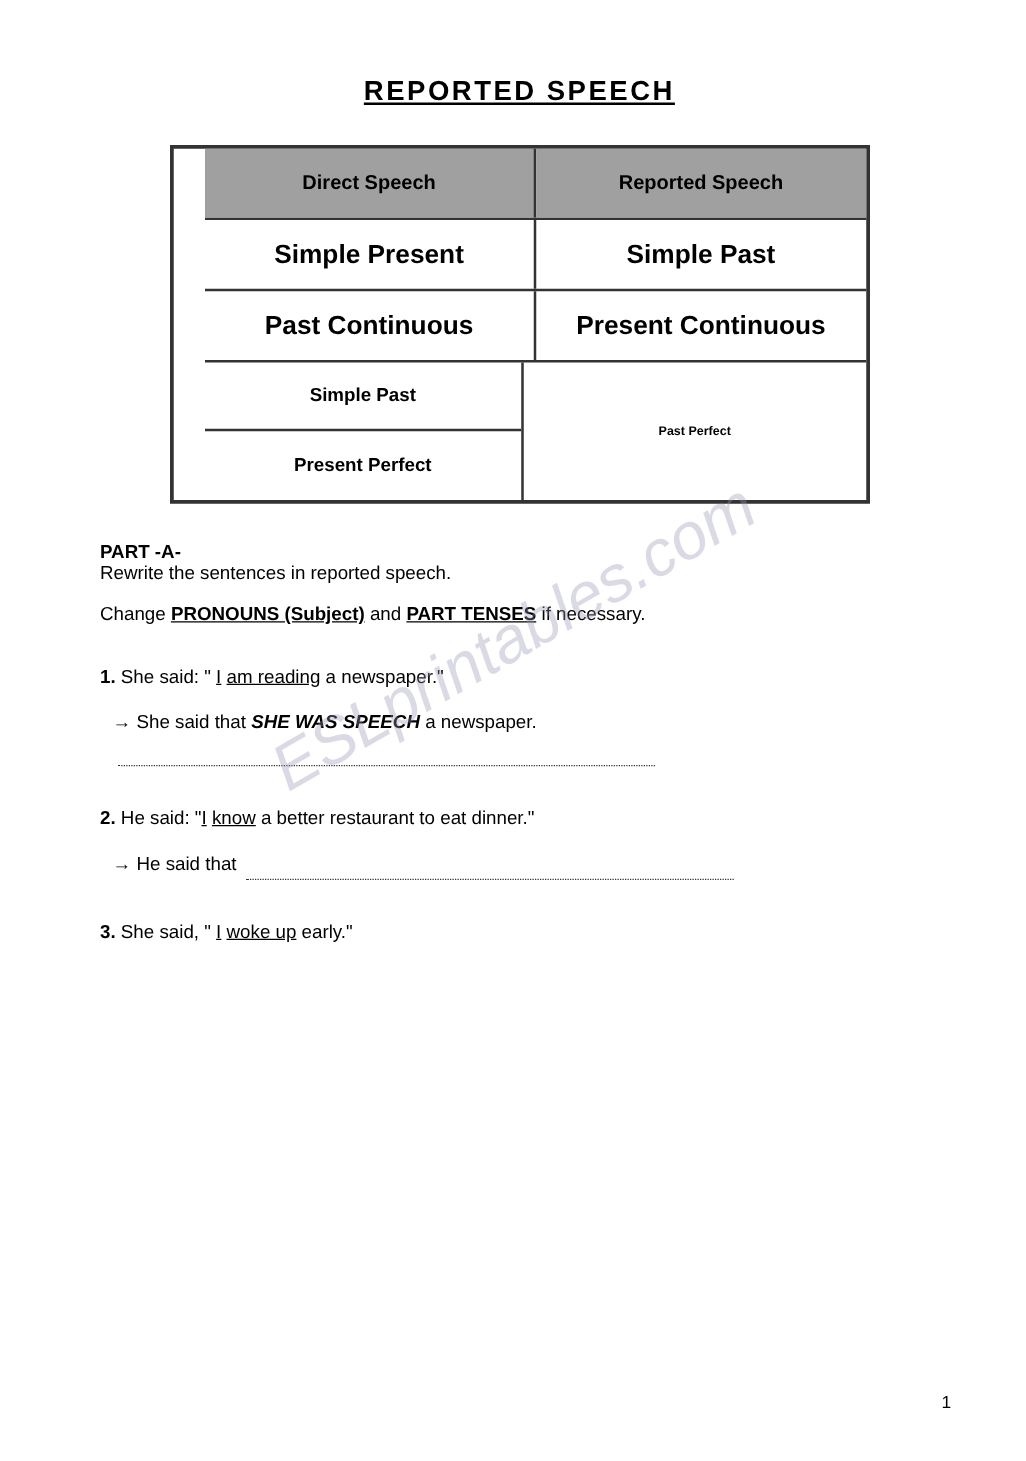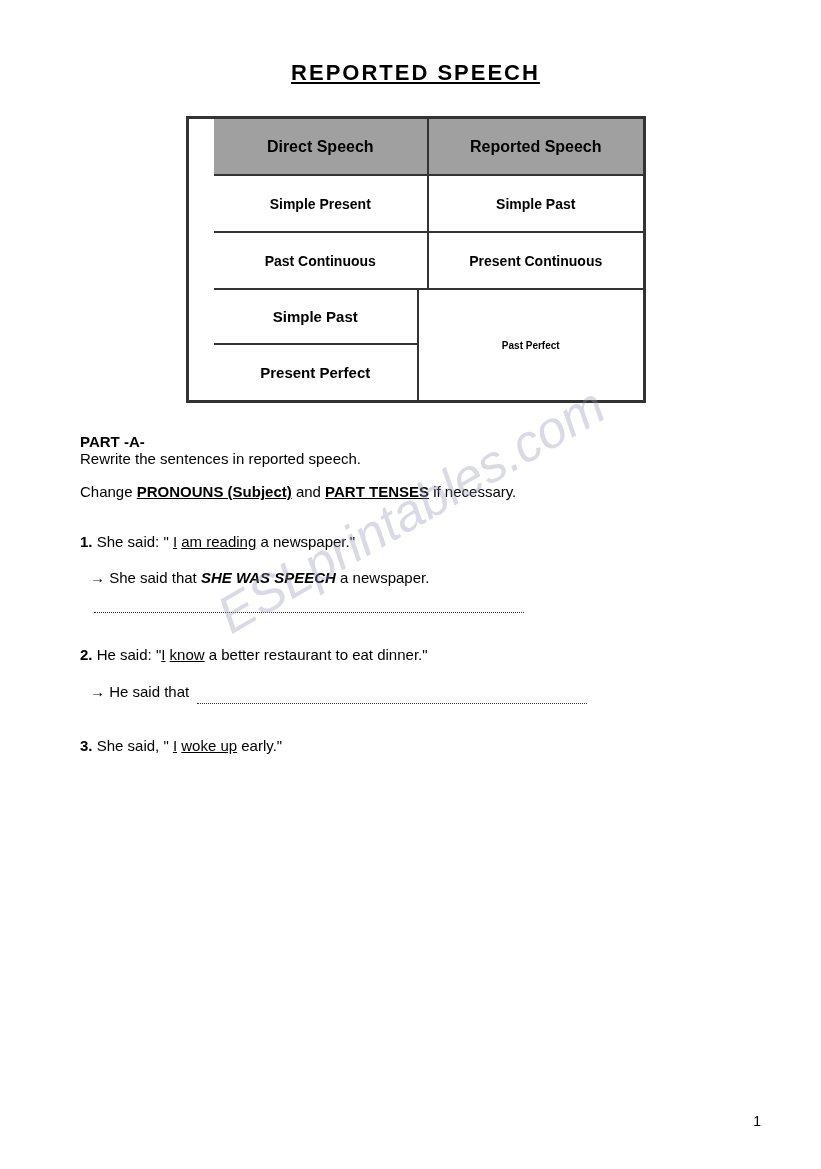--- a/index.html
+++ b/index.html
@@ -22,40 +22,40 @@
       font-size: 22px;
       font-weight: bold;
       text-decoration: underline;
       letter-spacing: 2px;
       margin-bottom: 30px;
       font-family: Arial, Helvetica, sans-serif;
     }
 
     .table-container {
       border: 3px solid #333;
-      width: 460px;
+      width: 560px;
       margin: 0 auto 30px auto;
       padding-left: 25px;
     }
 
     .table-row {
       display: flex;
       border-bottom: 2px solid #333;
     }
 
     .table-row:last-child {
       border-bottom: none;
     }
 
     .table-cell {
       flex: 1;
       padding: 14px 10px;
       text-align: center;
       font-weight: bold;
-      font-size: 14px;
+      font-size: 21px;
       border-right: 2px solid #333;
       display: flex;
       align-items: center;
       justify-content: center;
       min-height: 55px;
     }
 
     .table-cell:last-child {
       border-right: none;
     }

